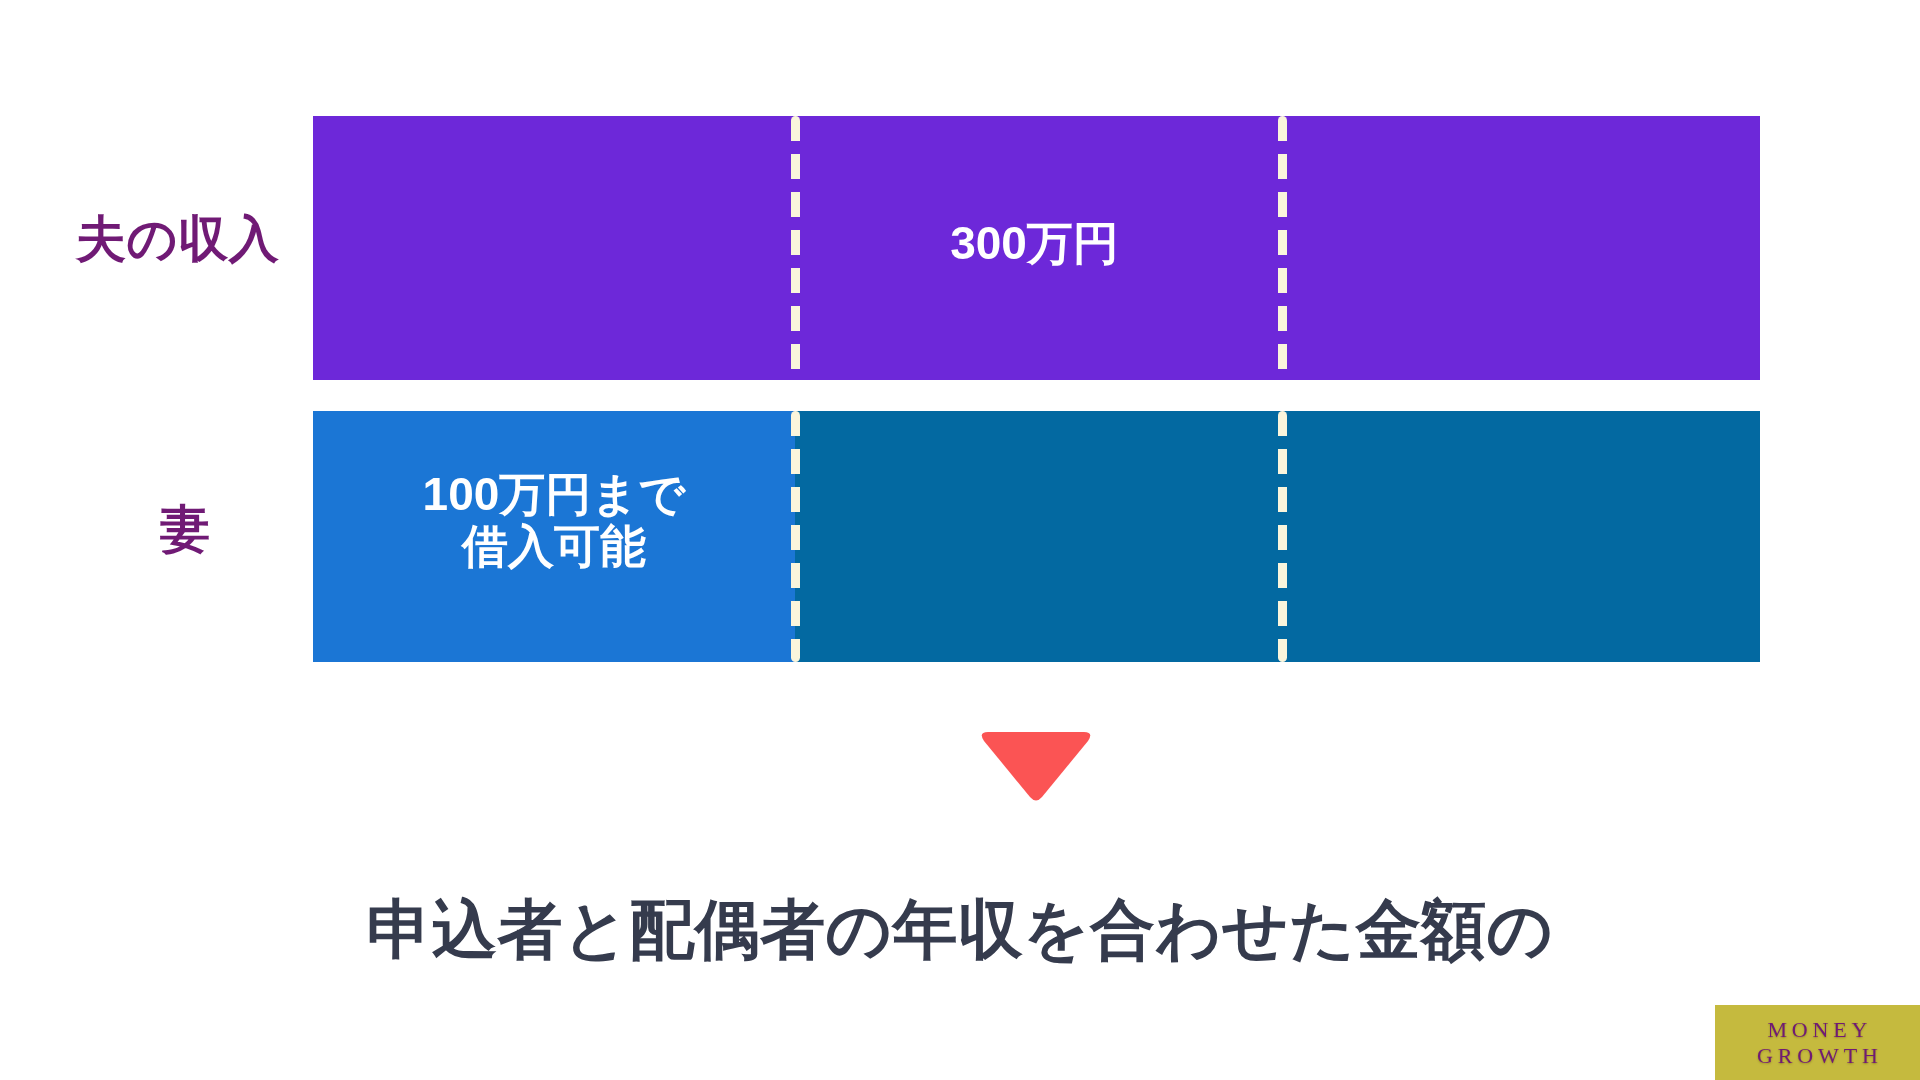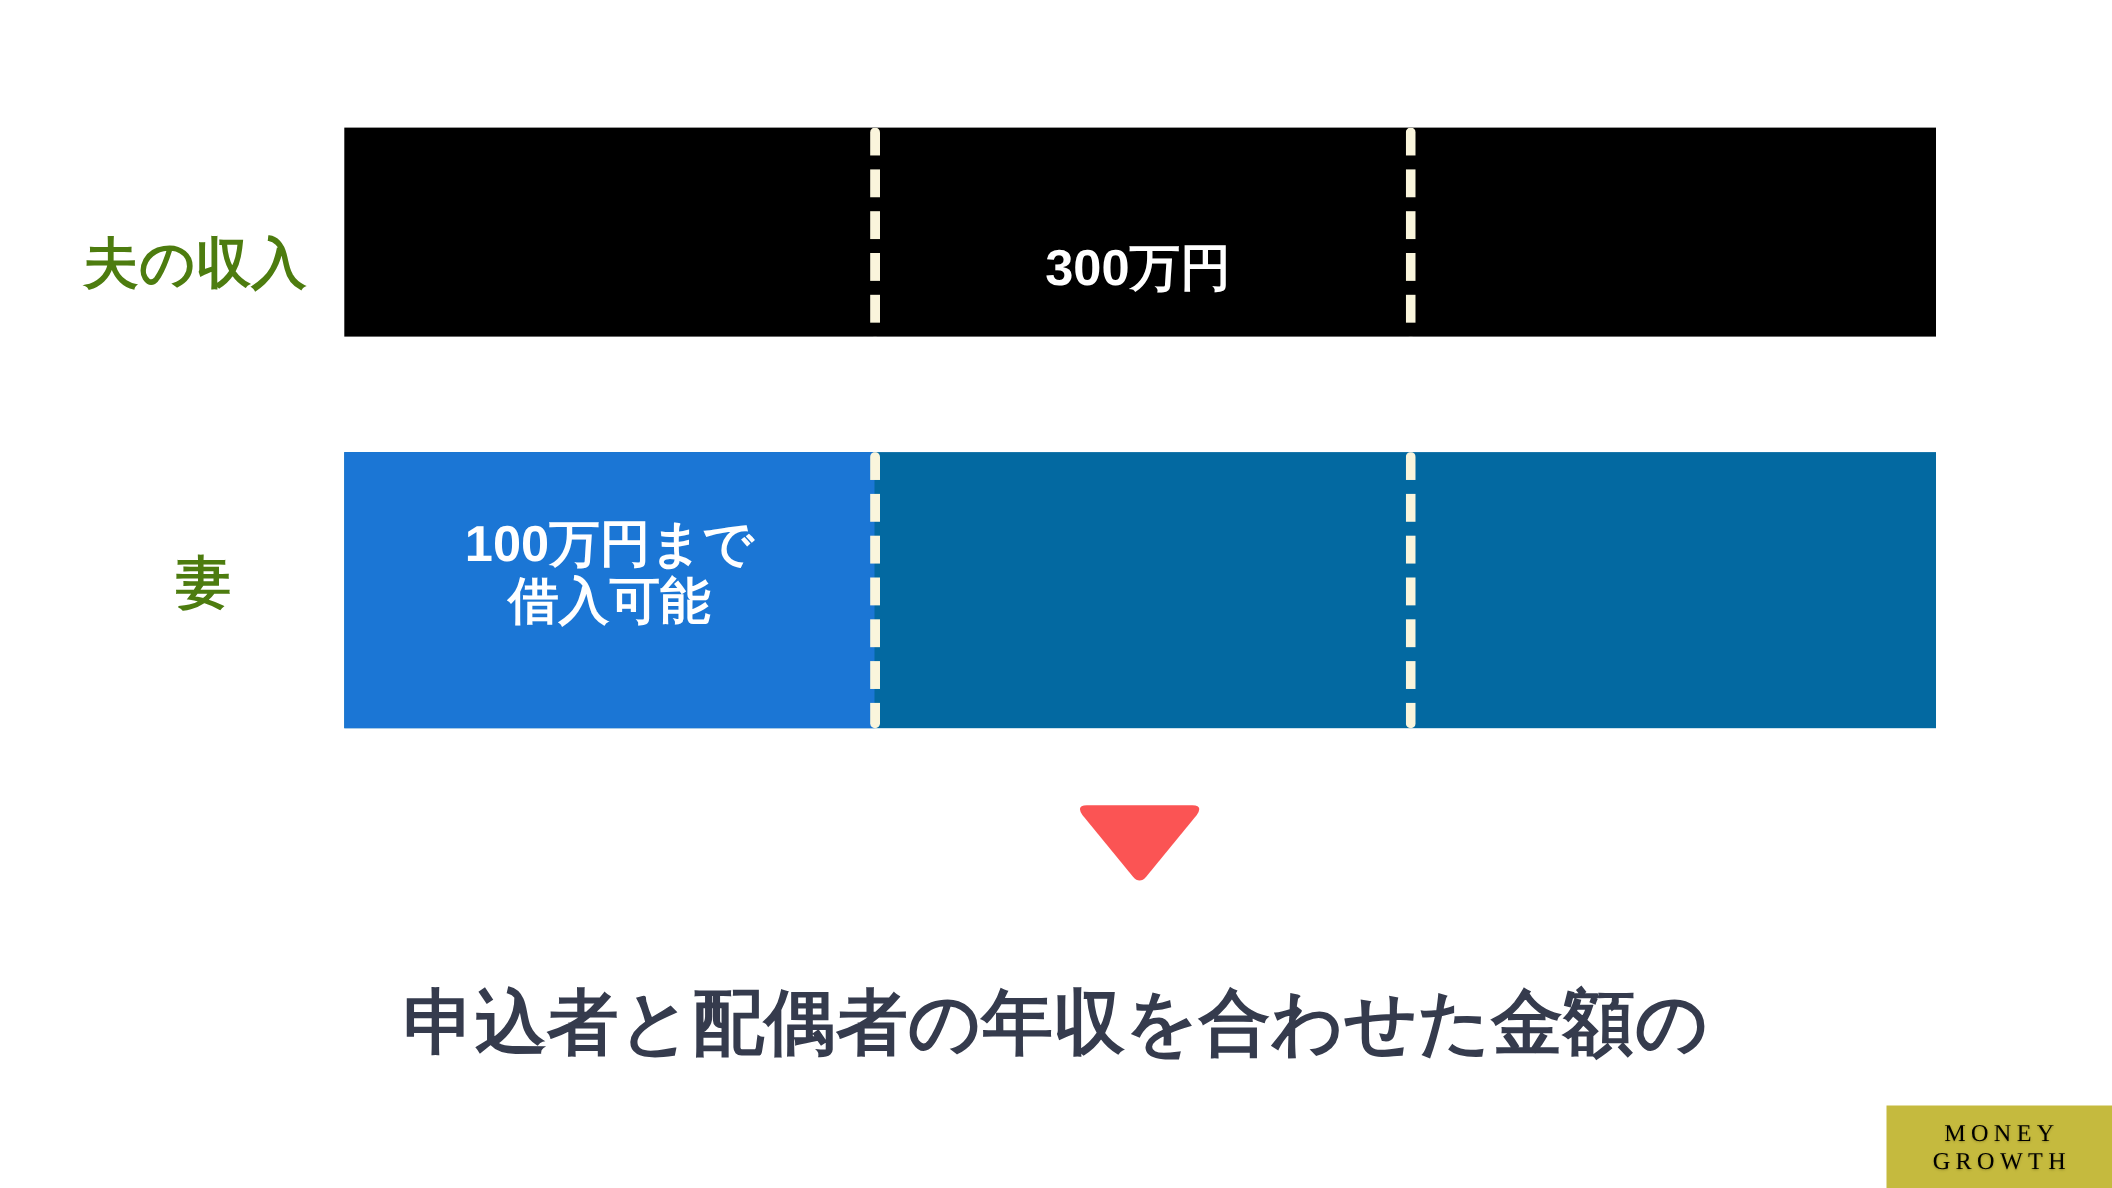--- a/index.html
+++ b/index.html
@@ -21,21 +21,21 @@
     position: absolute;
     left: 0; top: 0;
     width: 1920px;
     height: 1080px;
     background: #ffffff;
   }
 
   
   .row-label {
     position: absolute;
-    color: #4d7c0f;
+    color: #701a75;
     font-weight: 700;
     font-size: 50px;
     line-height: 1;
     letter-spacing: 0.01em;
     white-space: nowrap;
   }
 
   #label-husband {
     left: 76px;
     top: 214px;
@@ -48,22 +48,22 @@
 
   
   .bar {
     position: absolute;
     left: 313px;
     width: 1447px;
   }
 
   #bar-husband {
     top: 116px;
-    height: 190px;
-    background: #000000;
+    height: 264px;
+    background: #6d28d9;
   }
 
   #bar-wife {
     top: 411px;
     height: 251px;
     background: #0369a1;
   }
 
   
   #bar-wife-fill {
@@ -165,21 +165,21 @@
     height: 75px;
     background: #C5BA3E;
     display: flex;
     flex-direction: column;
     align-items: center;
     justify-content: center;
     gap: 4px;
   }
   #logo .logo-line {
     font-family: "Liberation Serif", "DejaVu Serif", serif;
-    color: #000000;
+    color: #701a75;
     font-size: 22px;
     letter-spacing: 0.22em;
     text-indent: 0.22em;
     line-height: 1;
     text-shadow: 0 1px 2px rgba(90,80,10,0.45);
   }
 </style>
 </head>
 <body>
 

